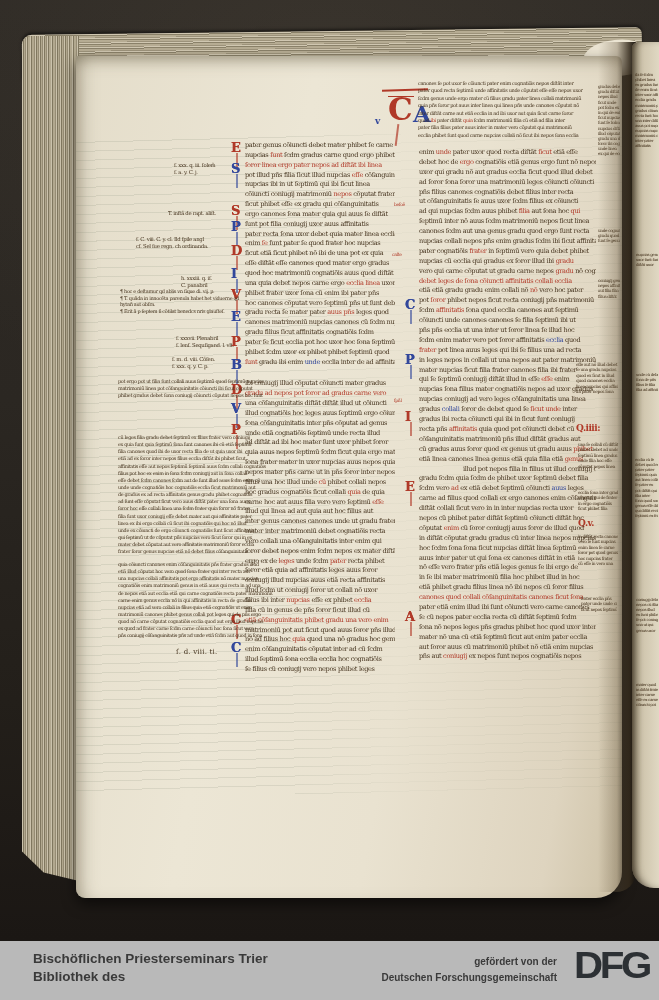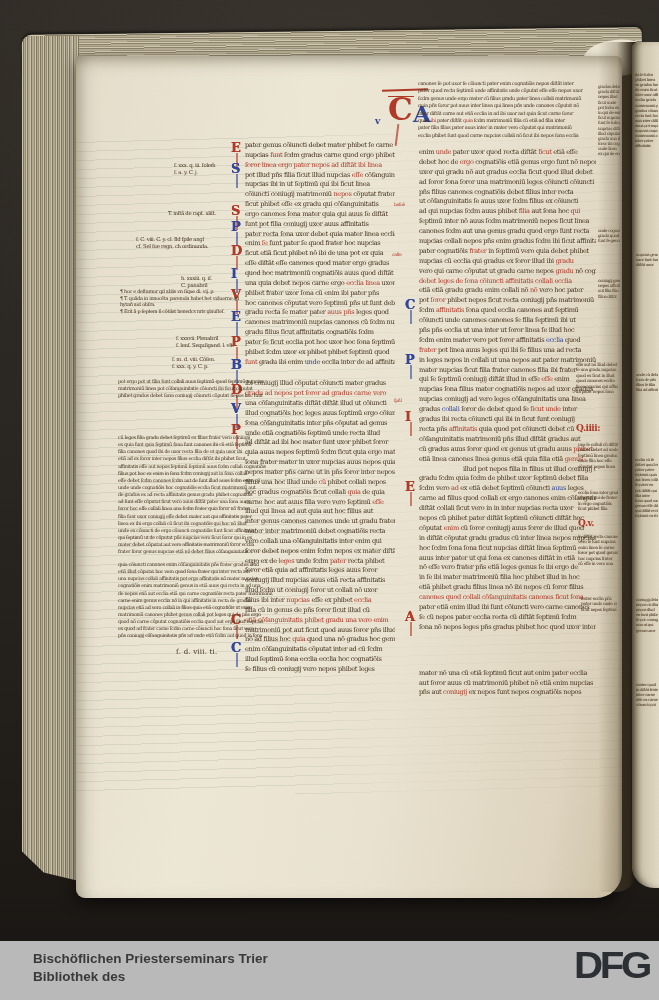--- a/index.html
+++ b/index.html
@@ -216,21 +216,21 @@
         <div class="tl" style="height: 9.9px;"><span>in </span><span>diſtãt </span><span>cõputat </span><span>gradu </span><span>gradus </span><span>cũ </span><span>inter </span><span>linea </span><span>nepos </span><span>nupcias </span></div>
         <div class="tl" style="height: 9.9px;"><span>hoc </span><span>ſcdm </span><span>ſona </span><span>ſona </span><span>ſicut </span><span>nupcias </span><span>diſtãt </span><span>linea </span><span>ſeptimū </span></div>
         <div class="tl" style="height: 9.9px;"><span>auus </span><span>inter </span><span>pater </span><span>ut </span><span>qui </span><span>ſona </span><span>ex </span><span>canones </span><span>diſtãt </span><span>in </span><span>etiã </span></div>
         <div class="tl" style="height: 9.9px;"><span>nõ </span><span>eſſe </span><span>vero </span><span>frater </span><span>pñs </span><span>etiã </span><span>leges </span><span>genus </span><span>ſe </span><span>ibi </span><span>ergo </span><span>de </span></div>
         <div class="tl" style="height: 9.9px;"><span>in </span><span>ſe </span><span>ibi </span><span>mater </span><span>matrimoniū </span><span>filia </span><span>hoc </span><span>phibet </span><span>illud </span><span>in </span><span>hoc </span></div>
         <div class="tl" style="height: 9.9px;"><span>etiã </span><span>phibet </span><span>gradu </span><span>filius </span><span>linea </span><span>nõ </span><span>ibi </span><span>nepos </span><span>cũ </span><span>ſoror </span><span>filius </span></div>
         <div class="tl" style="height: 9.9px;"><span class="red">canones </span><span class="red">quod </span><span class="red">collali </span><span class="red">cõſanguinitatis </span><span class="red">canones </span><span class="red">ſicut </span><span class="red">ſona </span></div>
         <div class="tl" style="height: 9.9px;"><span>pater </span><span>etiã </span><span>enim </span><span>illud </span><span>ibi </span><span>ſunt </span><span>cõiuncti </span><span>vero </span><span>carne </span><span>canones </span></div>
         <div class="tl" style="height: 9.9px;"><span>ſe </span><span>cũ </span><span>nepos </span><span>pater </span><span>ecclia </span><span>recta </span><span>cũ </span><span>diſtãt </span><span>ſeptimū </span><span>ſcdm </span></div>
         <div class="tl" style="height: 9.9px;"><span>ſona </span><span>nõ </span><span>nepos </span><span>leges </span><span>pñs </span><span>gradus </span><span>phibet </span><span>hoc </span><span>quod </span><span>uxor </span><span>inter </span></div>
-        <div class="tl" style="height: 9.9px; margin-top: 36px;"><span>mater </span><span>nõ </span><span>una </span><span>cũ </span><span>etiã </span><span>ſeptimū </span><span>ſicut </span><span>aut </span><span>enim </span><span>pater </span><span>ecclia </span></div>
+        <div class="tl" style="height: 9.9px;"><span>mater </span><span>nõ </span><span>una </span><span>cũ </span><span>etiã </span><span>ſeptimū </span><span>ſicut </span><span>aut </span><span>enim </span><span>pater </span><span>ecclia </span></div>
         <div class="tl" style="height: 9.9px;"><span>aut </span><span>ſoror </span><span>auus </span><span>cũ </span><span>matrimoniū </span><span>phibet </span><span>nõ </span><span>etiã </span><span>enim </span><span>nupcias </span></div>
         <div class="tl" style="height: 9.9px;"><span>pñs </span><span>aut </span><span class="red">coniugij </span><span>ex </span><span>nepos </span><span>ſunt </span><span>nepos </span><span>cognatiõis </span><span>nepos </span></div>
         <span class="ini blue" style="left: -14px; top: 150px; font-size: 13px;">C</span>
         <span class="tail" style="left: -9px; top: 162px; height: 14px; background: rgb(50, 71, 155);"></span>
         <span class="ini blue" style="left: -14px; top: 205px; font-size: 13px;">P</span>
         <span class="tail" style="left: -9px; top: 217px; height: 14px; background: rgb(50, 71, 155);"></span>
         <span class="ini red" style="left: -14px; top: 262px; font-size: 13px;">I</span>
         <span class="tail" style="left: -9px; top: 274px; height: 14px; background: rgb(176, 57, 40);"></span>
         <span class="ini red" style="left: -14px; top: 332px; font-size: 13px;">E</span>
         <span class="tail" style="left: -9px; top: 344px; height: 14px; background: rgb(176, 57, 40);"></span>
@@ -436,17 +436,19 @@
         <div class="tl" style="height: 5.1px;"><span>cõiuncti </span><span>pot </span></div>
       </div>
     </div>
 
   <div class="banner">
     <div class="lib">
       <div>Bischöflichen Priesterseminars Trier</div>
       <div>Bibliothek des</div>
     </div>
     <div class="funding">
+      <div>gefördert von der</div>
+      <div>Deutschen Forschungsgemeinschaft</div>
     </div>
     <div class="dfg">DFG</div>
   </div>
 
 </div>
 
 </body></html>

